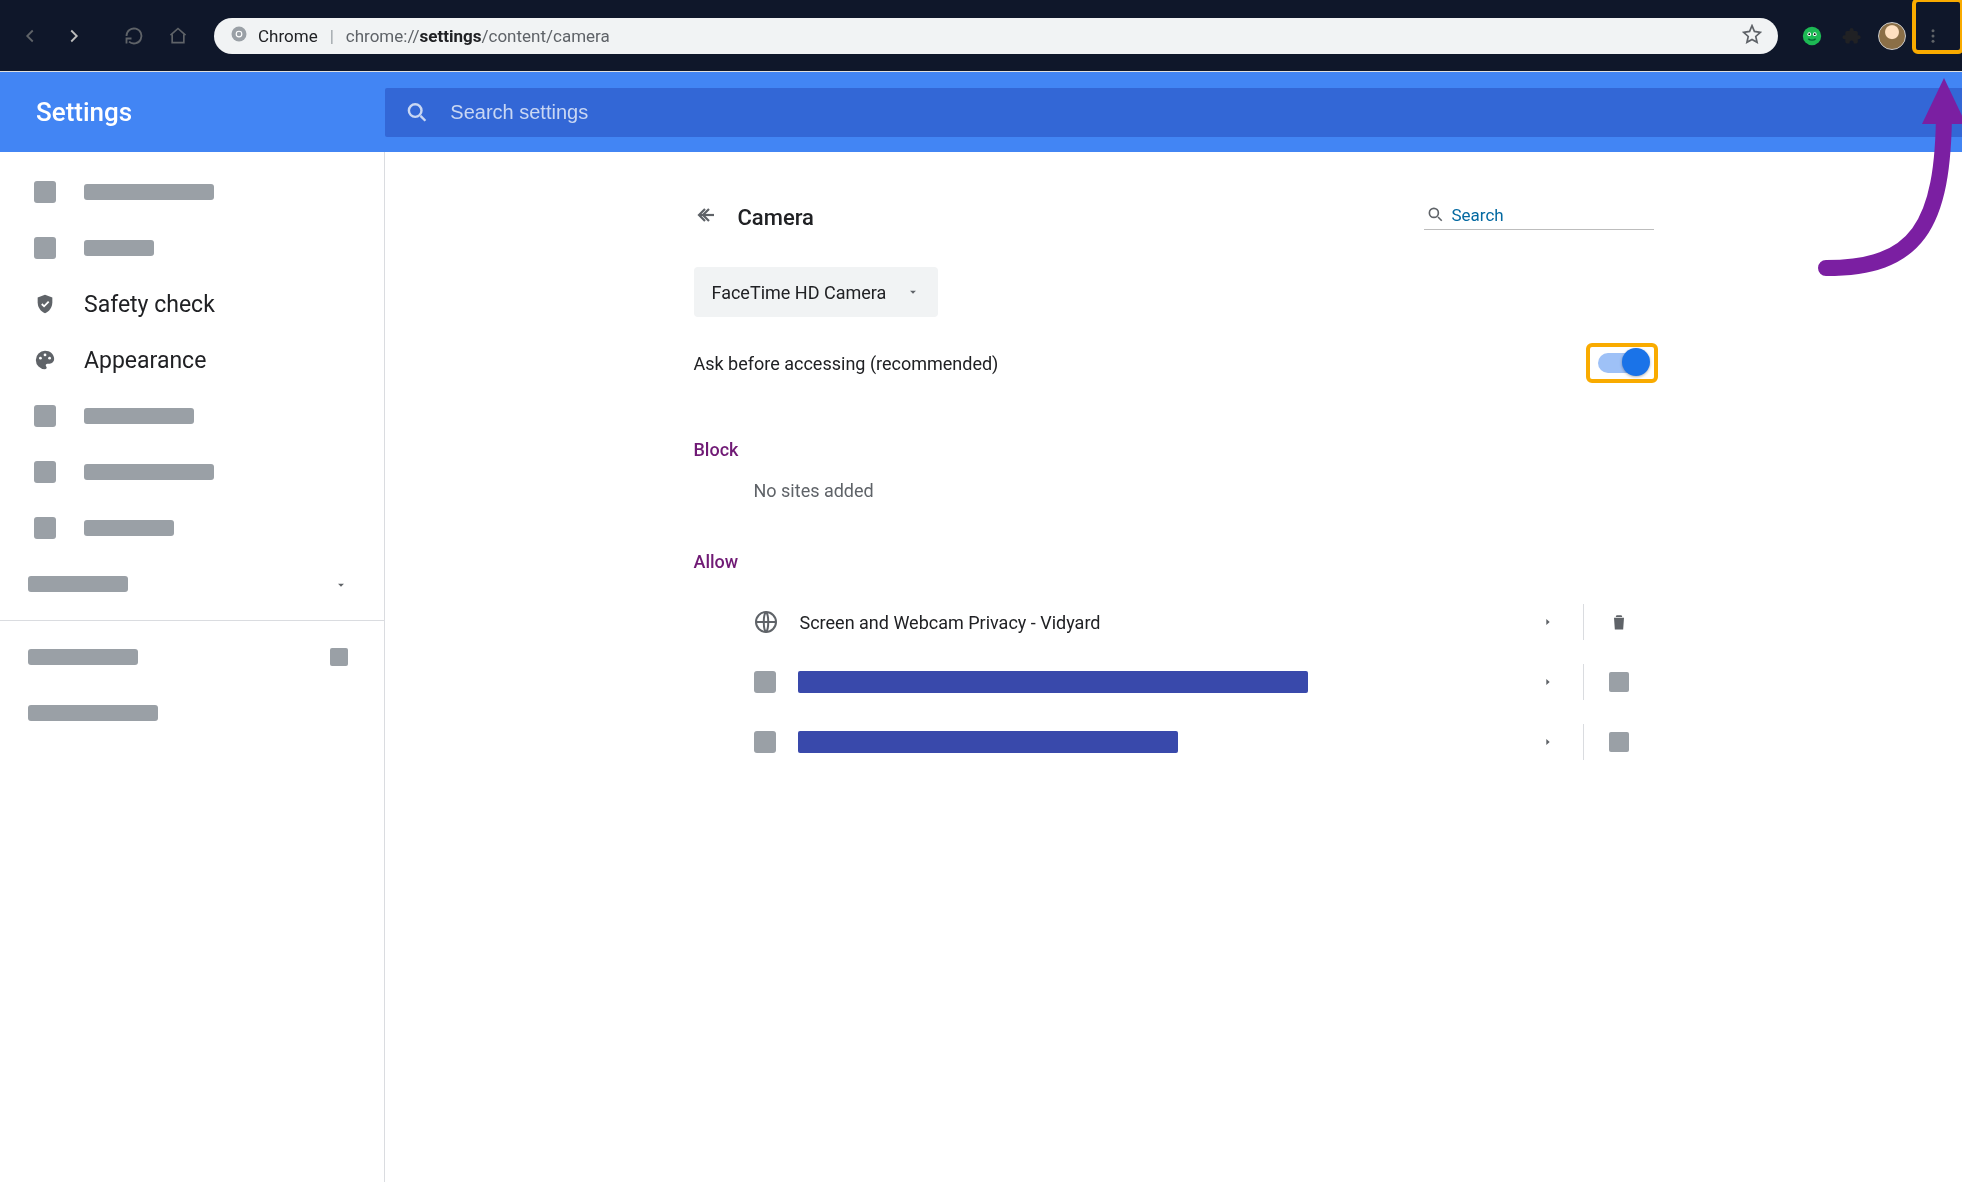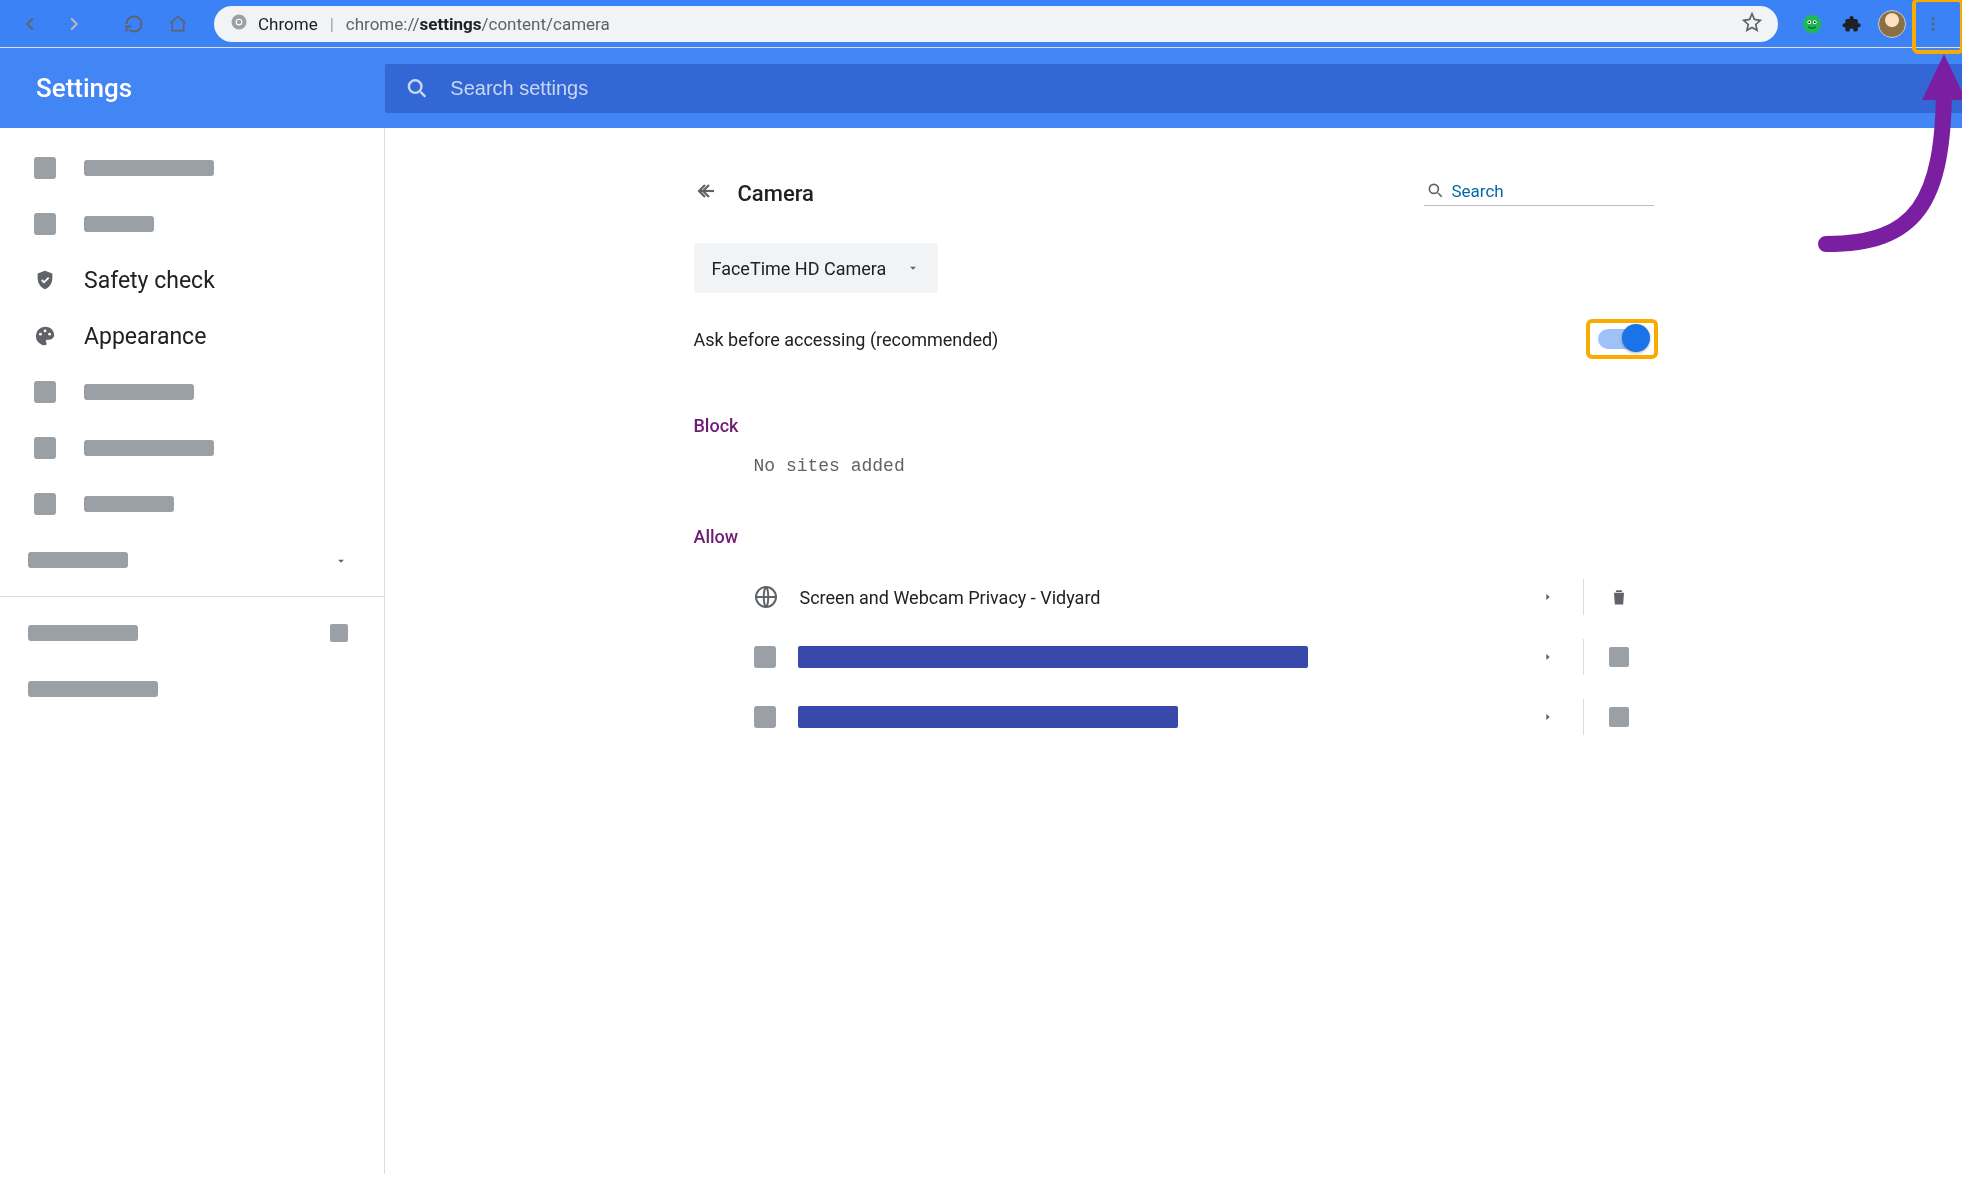--- a/index.html
+++ b/index.html
@@ -9,22 +9,22 @@
     --header-blue: #4285f4;
     --header-dark-blue: #3367d6;
     --grey-text: #5f6368;
     --skeleton: #9aa0a6;
     --divider: #dadce0;
     --orange: #f9ab00;
     --purple: #7b1fa2;
   }
   
   .browser-bar {
-    height: 48px;
-    background: #3b82f6;
+    height: 72px;
+    background: #0f172a;
     display: flex;
     align-items: center;
     padding: 0 12px;
     gap: 8px;
     box-shadow: inset 0 -1px 0 #e0e0e0;
   }
   .nav-icon {
     width: 36px; height: 36px;
     display:flex; align-items:center; justify-content:center;
     border-radius: 50%;
@@ -181,21 +181,21 @@
     position:relative;
   }
   .toggle .thumb {
     position:absolute; right:-4px; top:-5px;
     width:28px;height:28px;border-radius:50%;
     background:var(--google-blue);
     box-shadow:0 1px 3px rgba(0,0,0,0.3);
   }
 
   .section-label { font-size:18px; color:#701a75; margin-bottom: 20px; font-weight:500;}
-  .no-sites { color:#5f6368; font-size:18px; padding-left:60px; margin-bottom:50px;font-family:Liberation Mono, monospace; }
+  .no-sites { color:#5f6368; font-size:18px; padding-left:60px; margin-bottom:50px; }
 
   .site-row {
     display:flex; align-items:center;
     height:60px;
     padding-left:60px;
   }
   .site-row .site-icon { width:24px;height:24px; margin-right:22px; flex-shrink:0; }
   .site-row .site-name { font-size:18px; color:#202124; }
   .site-row .skeleton-icon { width:22px;height:22px;background:var(--skeleton);border-radius:3px; margin-right:22px; flex-shrink:0;}
   .site-row .skeleton-bar { height:22px; background:#3949ab; border-radius:2px; }

